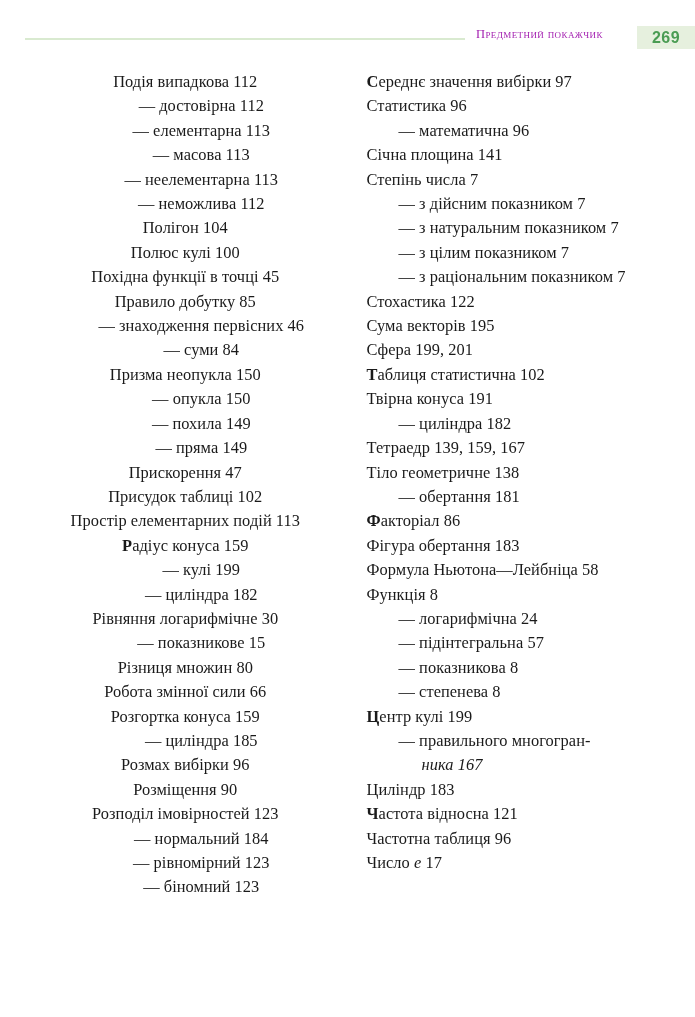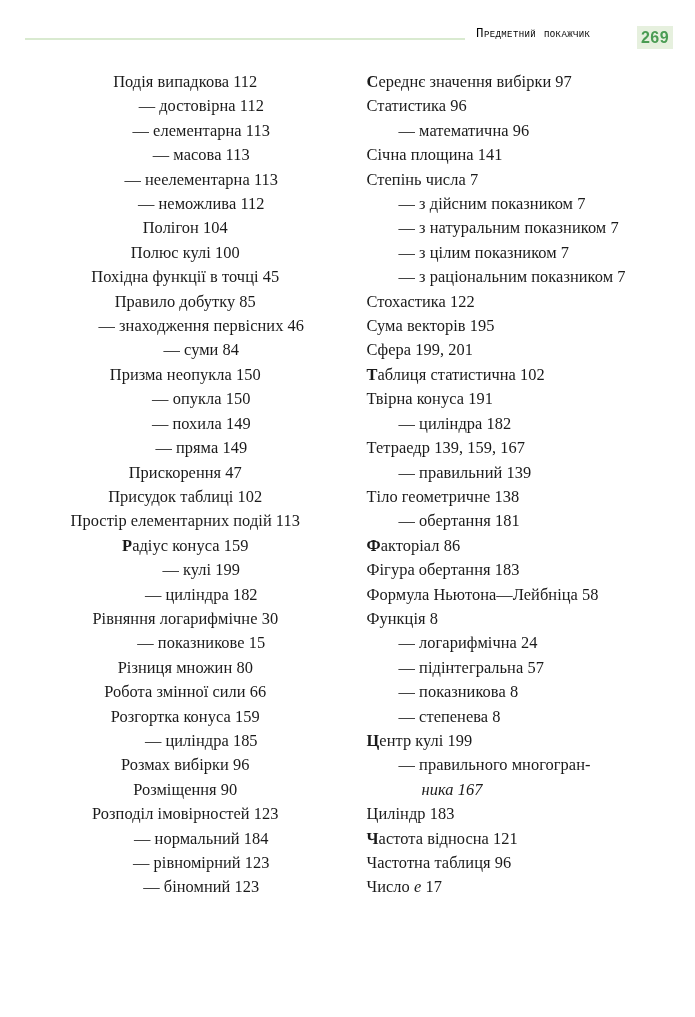--- a/index.html
+++ b/index.html
@@ -31,35 +31,35 @@
     top: 14px;
     width: 440px;
     height: 2px;
     background: #d9ead0;
   }
 
   .header-title {
     position: absolute;
     left: 476px;
     top: 3px;
-    font-family: Liberation Mono, monospace;
+    font-family: Liberation Serif, serif;
     font-size: 12.5px;
     letter-spacing: 0.4px;
     font-variant: small-caps;
     text-transform: lowercase;
-    color: #000000;
+    color: #a21caf;
     white-space: nowrap;
   }
   .header-title::first-letter { text-transform: uppercase; }
 
   .page-number {
     position: absolute;
     left: 637px;
     top: 26px;
-    width: 36px;
+    width: 58px;
     height: 23px;
     background: #e6f0de;
     color: #4a9c53;
     font-family: "Liberation Sans", "DejaVu Sans", sans-serif;
     font-size: 16px;
     font-weight: 600;
     display: flex;
     align-items: center;
     justify-content: center;
     letter-spacing: 0.5px;
@@ -165,21 +165,20 @@
       <div class="entry sub"><span>— з натуральним показником 7</span></div>
       <div class="entry sub"><span>— з цілим показником 7</span></div>
       <div class="entry sub"><span>— з раціональним показником 7</span></div>
       <div class="entry"><span>Стохастика 122</span></div>
       <div class="entry"><span>Сума векторів 195</span></div>
       <div class="entry"><span>Сфера 199, 201</span></div>
       <div class="entry gap-before"><span class="initial">Т</span><span>аблиця статистична 102</span></div>
       <div class="entry"><span>Твірна конуса 191</span></div>
       <div class="entry sub"><span>— циліндра 182</span></div>
       <div class="entry"><span>Тетраедр 139, 159, 167</span></div>
-      <div class="entry sub"><span>— правильний 139</span></div>
       <div class="entry"><span>Тіло геометричне 138</span></div>
       <div class="entry sub"><span>— обертання 181</span></div>
       <div class="entry gap-before"><span class="initial">Ф</span><span>акторіал 86</span></div>
       <div class="entry"><span>Фігура обертання 183</span></div>
       <div class="entry"><span>Формула Ньютона—Лейбніца 58</span></div>
       <div class="entry"><span>Функція 8</span></div>
       <div class="entry sub"><span>— логарифмічна 24</span></div>
       <div class="entry sub"><span>— підінтегральна 57</span></div>
       <div class="entry sub"><span>— показникова 8</span></div>
       <div class="entry sub"><span>— степенева 8</span></div>

